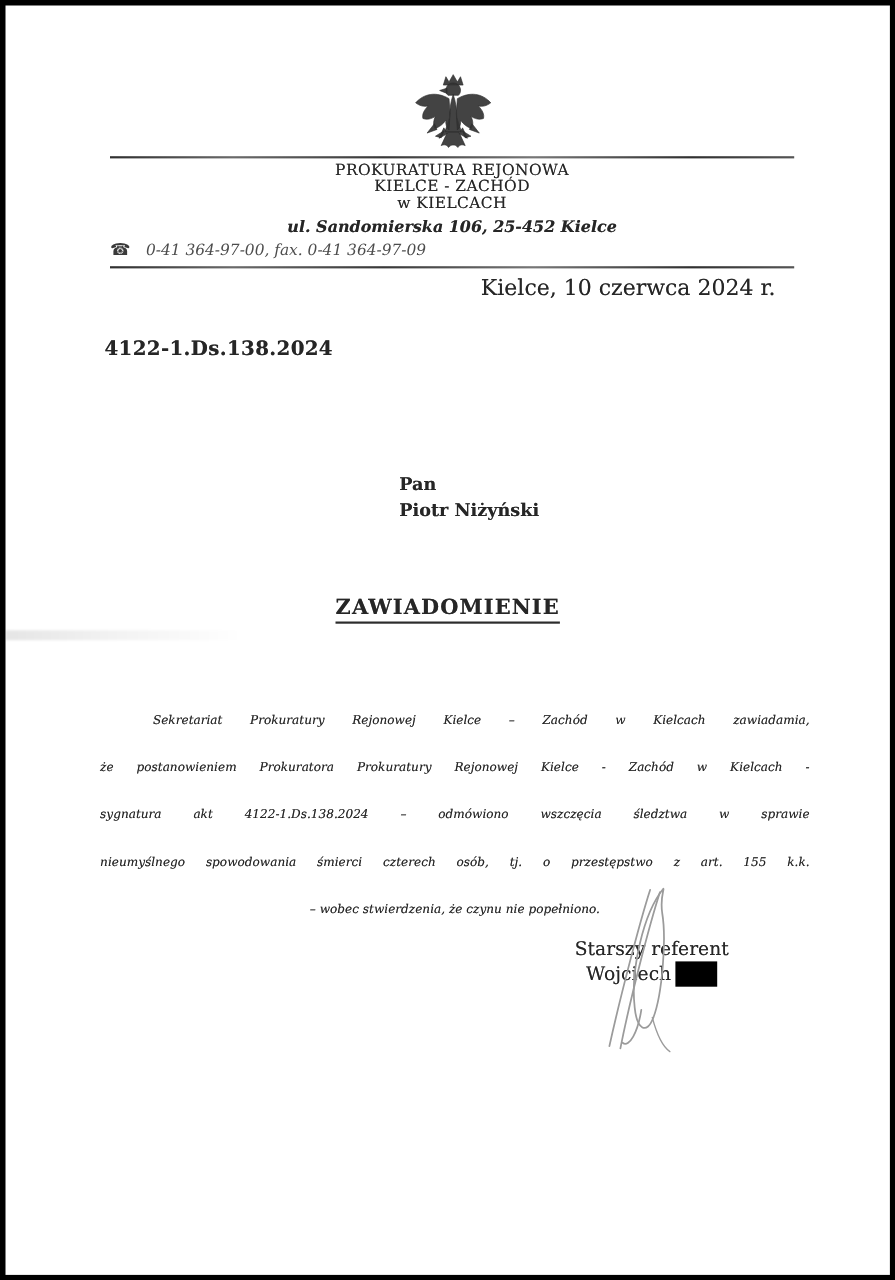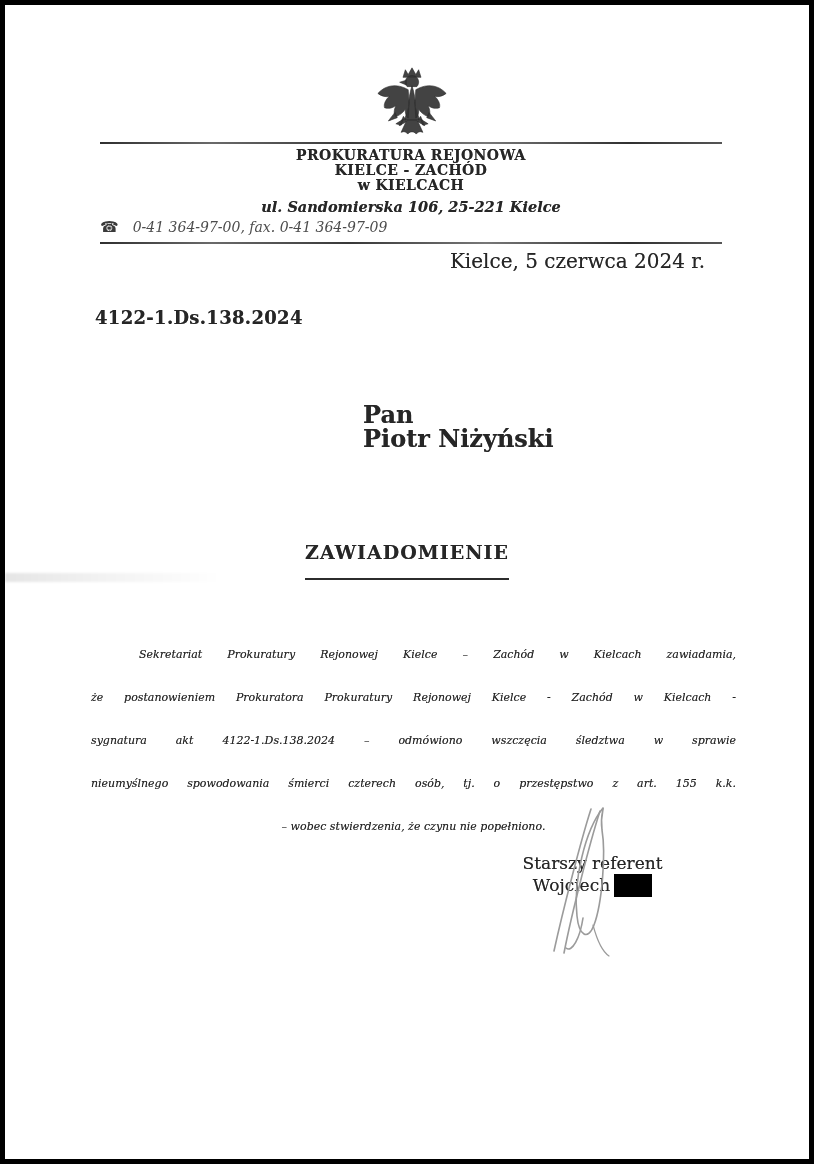--- a/index.html
+++ b/index.html
@@ -18,35 +18,35 @@
   }
   .ink{ color:#262626; text-shadow:0 0 .45px rgba(20,20,20,.55); }
 
   
   .eagle{ position:absolute; left:369px; top:60px; width:76px; height:74px; }
   .rule{ position:absolute; left:95px; width:622px; height:2px;
          background:linear-gradient(90deg,#2f2f2f 0%,#6a6a6a 18%,#383838 40%,#777 62%,#303030 85%,#555 100%); }
   .rule-top{ top:137px; }
   .rule-bottom{ top:237px; }
   .org{ position:absolute; left:95px; top:143px; width:622px; text-align:center;
-        font-weight:bold; font-size:14px; line-height:15px; letter-spacing:.4px; }
+        font-weight:normal; font-size:14px; line-height:15px; letter-spacing:.4px; }
   .address{ position:absolute; left:95px; top:193px; width:622px; text-align:center;
         font-weight:bold; font-style:italic; font-size:14.5px; }
   .phone{ position:absolute; left:95px; top:213px; width:622px; 
         font-style:italic; font-size:14px; color:#4c4c4c; }
   .phone .ph-icon{ font-style:normal; font-size:15px; margin-right:14px; color:#3a3a3a; }
 
   .date-line{ position:absolute; top:244px; right:104px; font-size:20px; }
   .case-number{ position:absolute; left:90px; top:302px; font-size:18px; font-weight:bold; letter-spacing:.3px; }
 
-  .recipient{ position:absolute; left:358px; top:398px; font-size:24px; font-weight:600; line-height:24px; }
+  .recipient{ position:absolute; left:358px; top:423px; font-size:16px; font-weight:600; line-height:24px; }
 
   .title-wrap{ position:absolute; left:0; top:536px; width:100%; text-align:center; }
   .title-wrap span{ display:inline-block; font-size:19px; font-weight:bold; letter-spacing:1px;
-        border-bottom:2px solid #2c2c2c; padding-bottom:15px; }
+        border-bottom:2px solid #2c2c2c; padding-bottom:2px; }
 
   .body-par{ position:absolute; left:86px; top:628px; width:645px;
         font-size:11px; line-height:43px;font-style:italic; }
   .body-par .jl{ text-align:justify; text-align-last:justify; height:43px; }
   .body-par .jl.indent{ text-indent:48px; }
   .body-par .left{ text-align:center; height:43px; }
 
   .sig-block{ position:absolute; left:500px; top:848px; width:175px; text-align:center;
         font-size:17px; line-height:21px; }
   .redaction{ display:inline-block; width:38px; height:23px; background:#000;
@@ -91,27 +91,27 @@
 
   <div class="rule rule-top"></div>
   <div class="rule rule-bottom"></div>
 
   <div class="org ink">
     <div>PROKURATURA REJONOWA</div>
     <div>KIELCE - ZACHÓD</div>
     <div>w KIELCACH</div>
   </div>
 
-  <div class="address ink">ul. Sandomierska 106, 25-221 Kielce</div>
+  <div class="address ink">ul. Sandomierska 106, 25-452 Kielce</div>
 
   <div class="phone">
     <span class="ph-icon">☎</span><span>0-41  364-97-00,  fax. 0-41  364-97-09</span>
   </div>
 
-  <div class="date-line ink">Kielce, 5 czerwca 2024 r.</div>
+  <div class="date-line ink">Kielce, 10 czerwca 2024 r.</div>
 
   <div class="case-number ink">4122-1.Ds.138.2024</div>
 
   <div class="recipient ink">
     <div>Pan</div>
     <div>Piotr Niżyński</div>
   </div>
 
   <div class="title-wrap">
     <span class="ink">ZAWIADOMIENIE</span>

